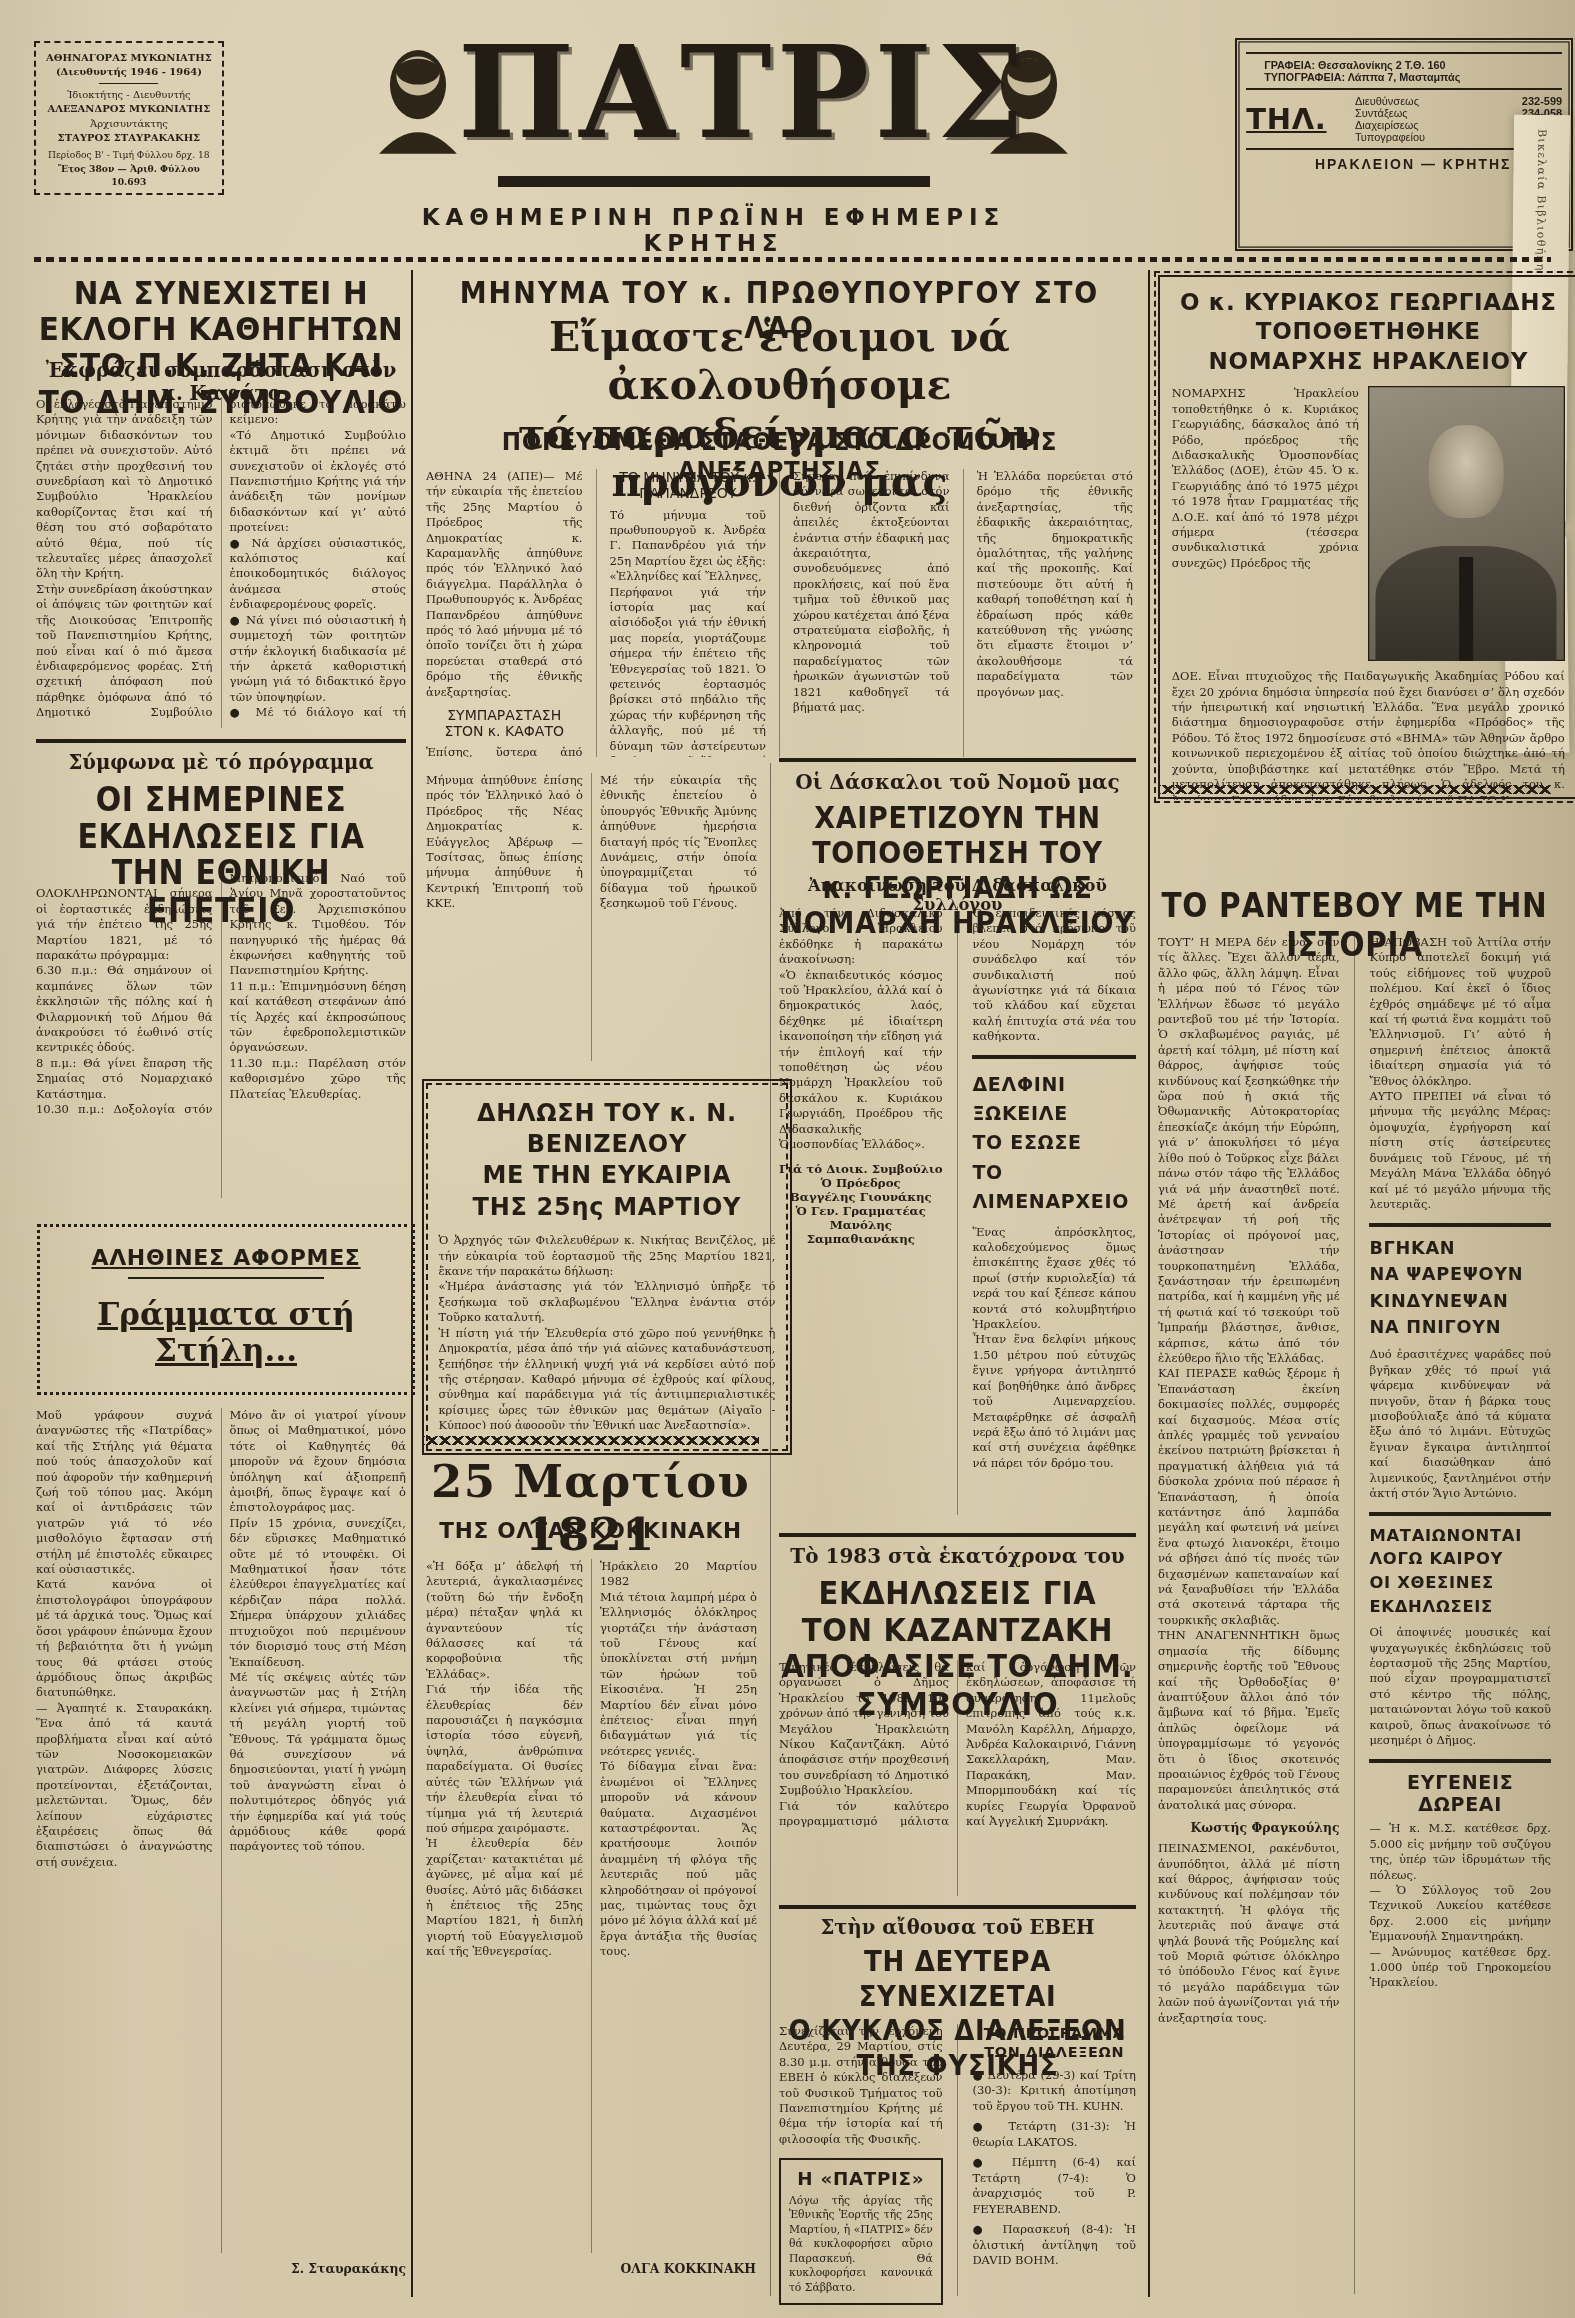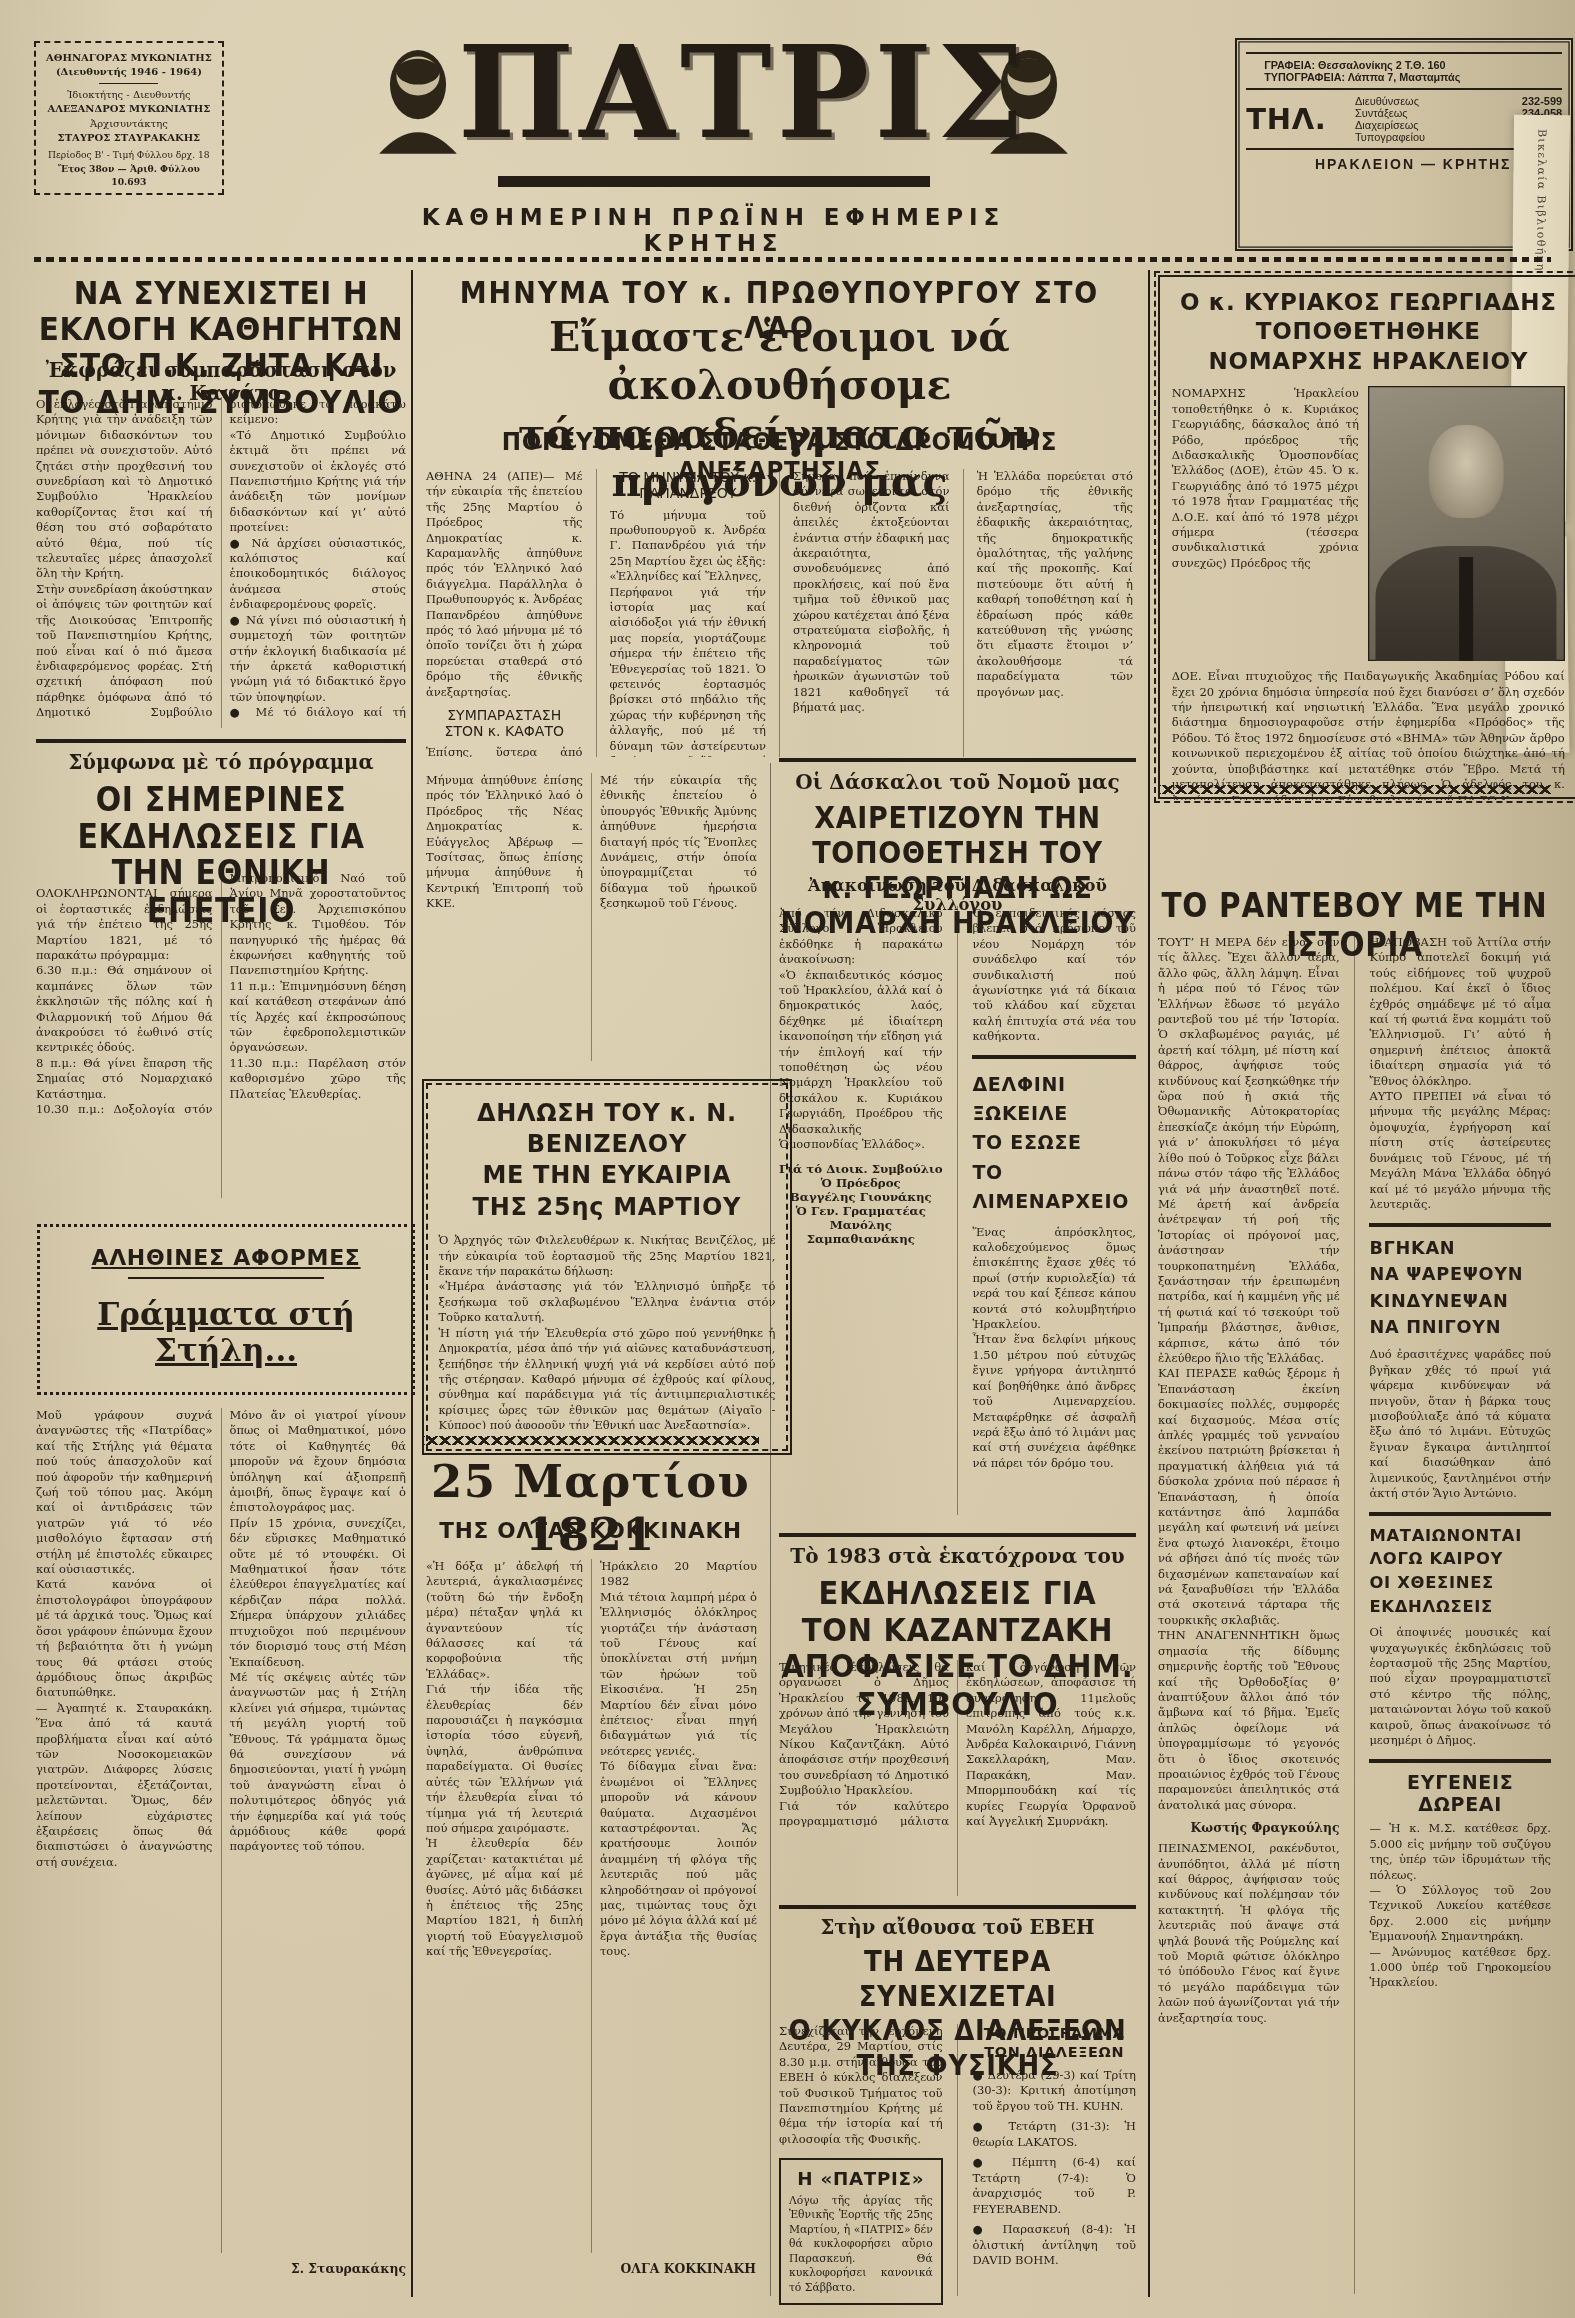--- a/index.html
+++ b/index.html
@@ -85,21 +85,21 @@
   <div class="abs ctr masthead-title" style="left:458px;top:34px;width:511px;">ΠΑΤΡΙΣ</div>
   <div class="abs masthead-bar" style="left:498px;top:176px;width:432px;"></div>
   <div class="abs ctr subtitle" style="left:419px;top:204px;width:589px;">ΚΑΘΗΜΕΡΙΝΗ ΠΡΩΪΝΗ ΕΦΗΜΕΡΙΣ ΚΡΗΤΗΣ</div>
 
   <div class="abs box-solid" style="left:1235px;top:38px;width:316px;height:196px;padding:6.5px 9.2px;">
     <div class="hr-thin" style="margin:5.2px 0;"></div>
     <div class="sans b" style="font-size:10.8px;">ΓΡΑΦΕΙΑ: Θεσσαλονίκης 2 Τ.Θ. 160</div>
     <div class="sans b" style="font-size:10.8px;">ΤΥΠΟΓΡΑΦΕΙΑ: Λάππα 7, Μασταμπάς</div>
     <div class="hr-thin" style="margin:5.2px 0;"></div>
     <div style="display:flex;align-items:center;">
-      <div class="headline" style="font-size:29px;margin-right:10.5px;">ΤΗΛ.</div>
+      <div class="headline" style="font-size:29px;margin-right:10.5px;text-decoration:underline;">ΤΗΛ.</div>
       <div style="flex:1;font-size:11px;" class="sans">
         <div style="display:flex;justify-content:space-between;">
             <span></span>
           </div>
         <div style="display:flex;justify-content:space-between;">
             <span>Διευθύνσεως</span>
             <span class="b">232-599</span>
           </div>
         <div style="display:flex;justify-content:space-between;">
             <span>Συντάξεως</span>

